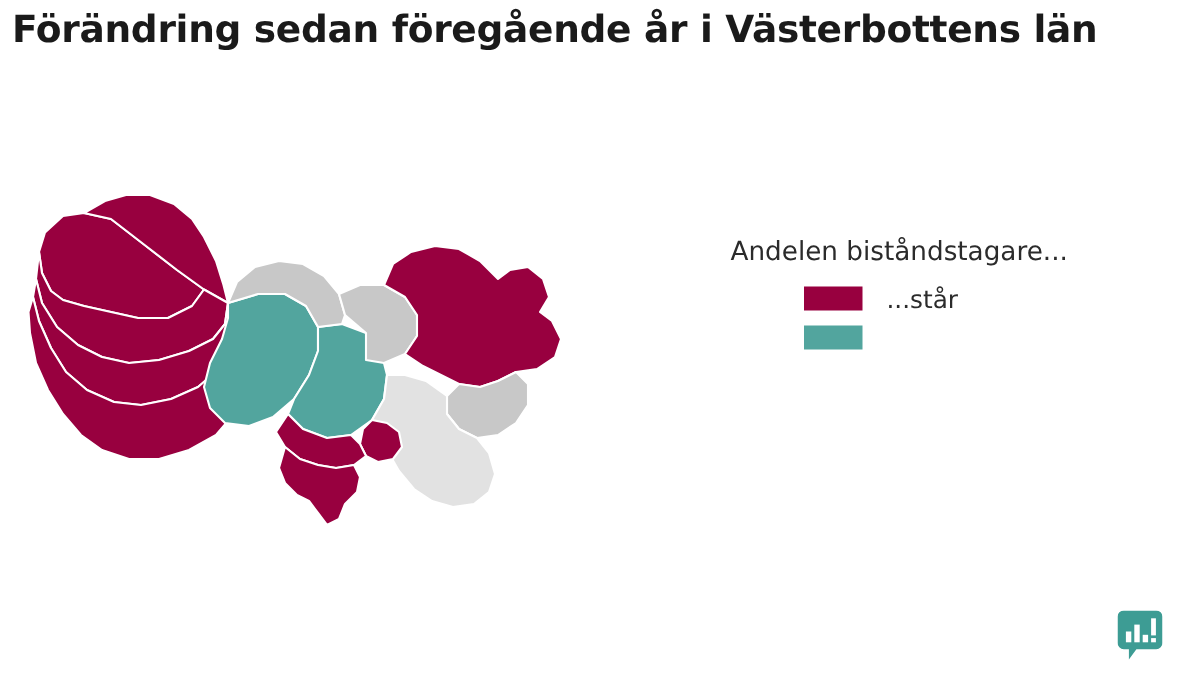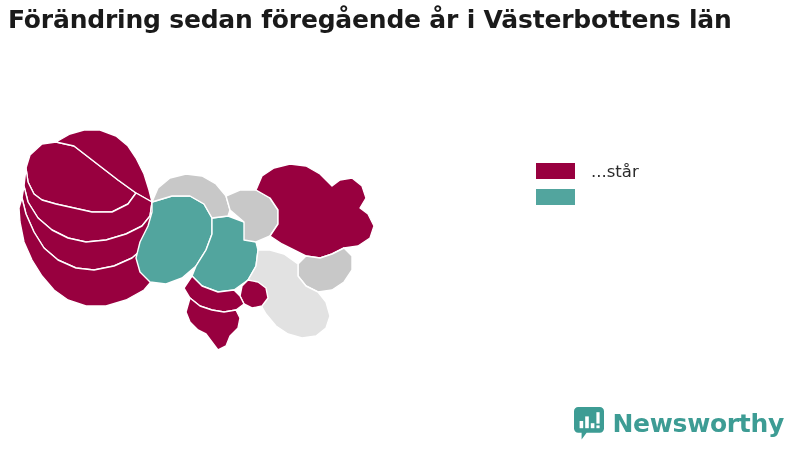--- a/index.html
+++ b/index.html
@@ -112,20 +112,21 @@
 
       <path fill="#98003f" d="M 192,156 L 202,166 L 218,172 L 234,170 L 240,176 L 244,184 L 236,190 L 224,192 L 212,190 L 200,186 L 190,178 L 184,168 Z"></path>
 
       <path fill="#98003f" d="M 190,178 L 200,186 L 212,190 L 224,192 L 236,190 L 240,198 L 238,208 L 230,216 L 226,226 L 218,230 L 212,222 L 206,214 L 198,210 L 190,202 L 186,192 Z"></path>
 
     </g>
   </svg>
 </div>
 
 <div id="legend">
+  <div id="legend-title">Andelen biståndstagare...</div>
 
   <div class="legend-row">
     <span class="legend-swatch" style="background:#98003f"></span>
     <span class="legend-label">...står</span>
   </div>
 
   <div class="legend-row">
     <span class="legend-swatch" style="background:#52a59e"></span>
   </div>
 
@@ -133,14 +134,13 @@
 
 <div id="brand">
   <svg id="brand-icon" viewBox="0 0 30 33" xmlns="http://www.w3.org/2000/svg">
     <path d="M4.2,0 H25.8 A4.2,4.2 0 0 1 30,4.2 V21.6 A4.2,4.2 0 0 1 25.8,25.8 H12.6 L7.6,32.6 L7.6,25.8 H4.2 A4.2,4.2 0 0 1 0,21.6 V4.2 A4.2,4.2 0 0 1 4.2,0 Z" fill="#3d9c94"></path>
     <rect x="5.6" y="14.0" width="3.6" height="7.2" fill="#ffffff"></rect>
     <rect x="11.2" y="9.4" width="3.6" height="11.8" fill="#ffffff"></rect>
     <rect x="16.8" y="16.2" width="3.6" height="5.0" fill="#ffffff"></rect>
     <rect x="22.4" y="5.2" width="3.2" height="11.4" fill="#ffffff"></rect>
     <rect x="22.4" y="18.4" width="3.2" height="2.8" fill="#ffffff"></rect>
   </svg>
-  <span id="brand-name">Newsworthy</span>
 </div>
 
 </body></html>

